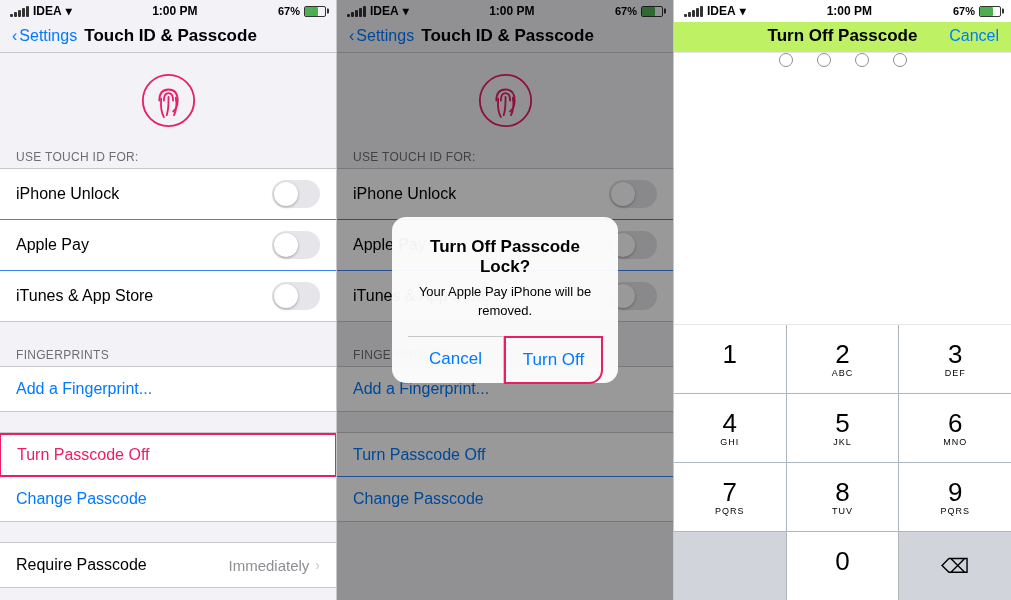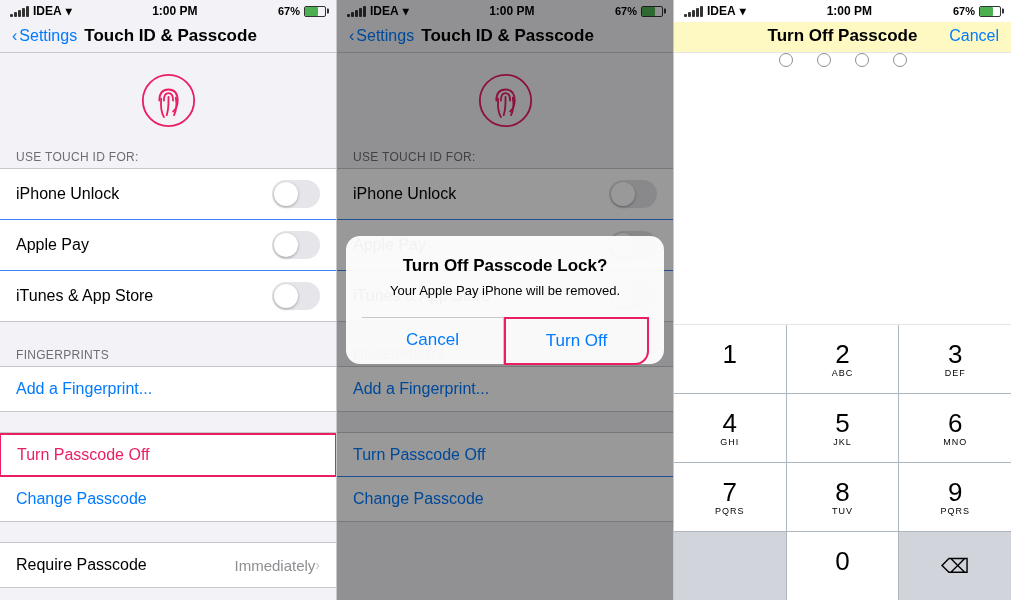--- a/index.html
+++ b/index.html
@@ -123,21 +123,21 @@
     }
     .toggle::after {
       content: ''; position: absolute; top: 2px; left: 2px; width: 24px; height: 24px; background: #fff; border-radius: 50%; box-shadow: 0 1px 3px rgba(0,0,0,0.3);
     }
 
     
     .chevron {
       color: #c7c7cc;
       font-size: 14px;
     }
-    .row-right { display: flex; align-items: center; }
+    .row-right { display: flex; align-items: center; gap: 6px; }
     .row-right-text { font-size: 15px; color: #8e8e93; }
 
     
     .fingerprints-group {
       margin-top: 20px;
     }
 
     
     .passcode-group {
       margin-top: 20px;
@@ -155,21 +155,21 @@
       top: 0; left: 0; right: 0; bottom: 0;
       background: rgba(0,0,0,0.4);
       display: flex;
       align-items: center;
       justify-content: center;
       z-index: 10;
     }
     .dialog-box {
       background: rgba(255,255,255,0.95);
       border-radius: 14px;
-      width: 318px;
+      width: 226px;
       padding: 20px 16px 0;
       text-align: center;
     }
     .dialog-title {
       font-size: 17px;
       font-weight: 600;
       color: #000;
       margin-bottom: 6px;
     }
     .dialog-message {
@@ -461,21 +461,21 @@
     </div>
     <div class="status-center">1:00 PM</div>
     <div class="status-right">
       <span>67%</span>
       <div class="battery-icon">
           <div class="battery-fill"></div>
         </div>
     </div>
   </div>
 
-  <div class="nav-bar passcode-nav" style="background:#fef9c3; justify-content:space-between;">
+  <div class="nav-bar passcode-nav" style="background:#bef264; justify-content:space-between;">
     <div style="width:60px"></div>
     <div class="nav-title" style="margin-left:0; flex:none;">Turn Off Passcode</div>
     <div class="nav-cancel" style="width:60px;text-align:right;">Cancel</div>
   </div>
 
 
   <div class="passcode-dots">
     <div class="passcode-dot"></div>
     <div class="passcode-dot"></div>
     <div class="passcode-dot"></div>

